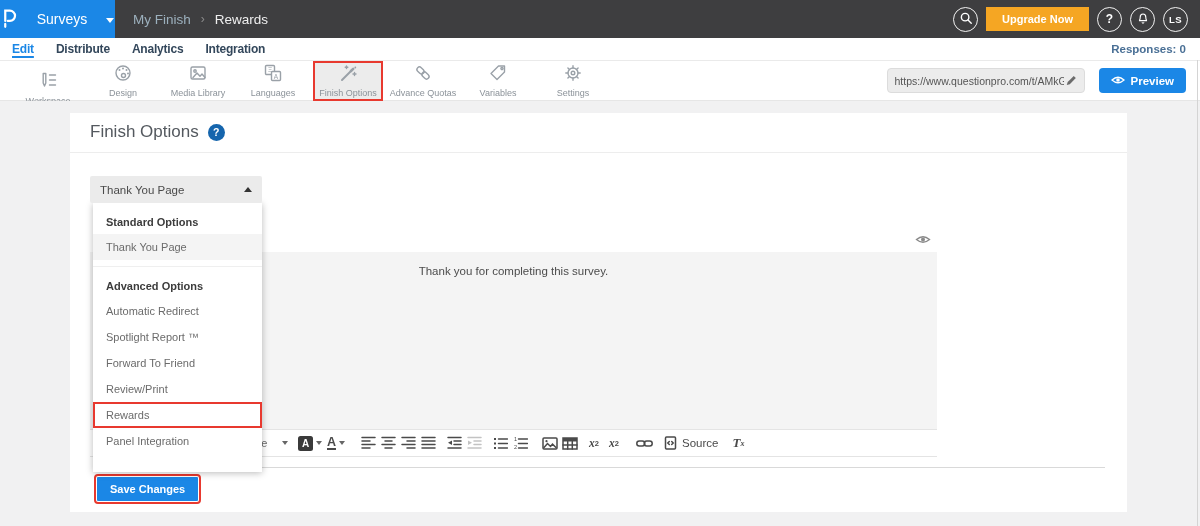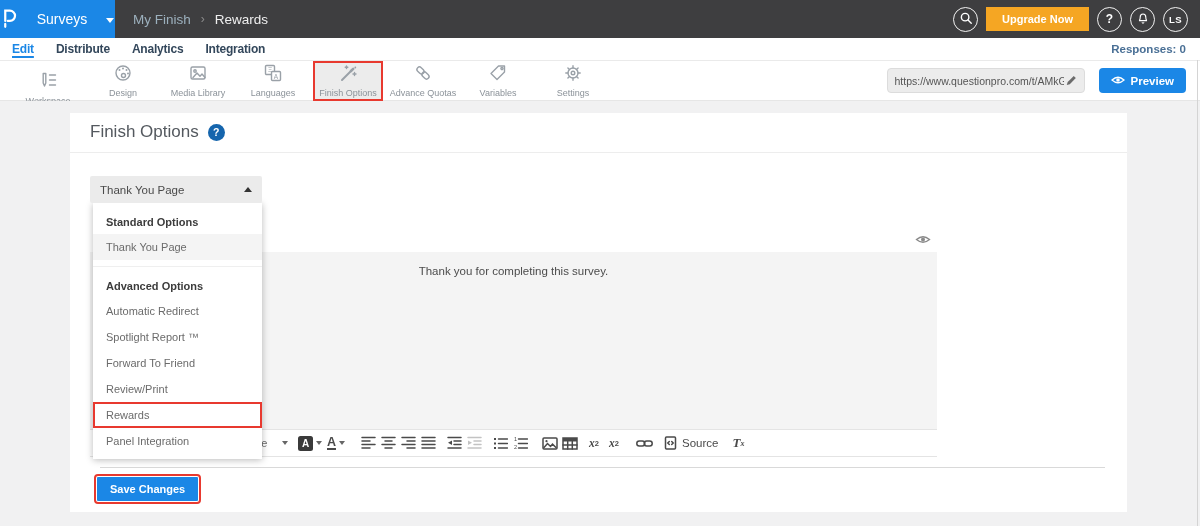--- a/index.html
+++ b/index.html
@@ -94,21 +94,21 @@
   .tb-removefmt sub { font-size:8px; }
   
   .finish-select {
     position:absolute; left:20px; top:63px; width:172px; height:27px; background:#ebebeb;
     display:flex; align-items:center; padding:0 10px; font-size:11.5px; color:#4a4a4a;
     border-radius:2px; cursor:pointer; z-index:11;
   }
   .finish-select .caret-up { margin-left:auto; width:0; height:0; border-left:4px solid transparent; border-right:4px solid transparent; border-bottom:5px solid #333; }
   .dropdown-panel {
     position:absolute; left:23px; top:90px; width:169px; background:#fff;
-    box-shadow:0 1px 7px rgba(0,0,0,.28); z-index:10; padding-bottom:5px;
+    box-shadow:0 1px 7px rgba(0,0,0,.28); z-index:10; padding-bottom:18px;
   }
   .dd-header { padding:13px 13px 6px; font-size:11px; font-weight:bold; color:#3c3c3c; }
   .dd-item { padding:7px 13px; font-size:11px; color:#6b6b6b; cursor:pointer; }
   .dd-item.selected { background:#f4f4f4; }
   .dd-sep { height:1px; background:#efefef; margin-top:6px; }
   .dd-item.annotated { outline:2px solid #e8392f; outline-offset:-2px; }
   
   .save-divider { position:absolute; left:30px; top:354px; width:1005px; height:1px; background:#d9d9d9; }
   .save-btn {
     position:absolute; left:27px; top:364px; height:24px; padding:0 13px; border:none;

